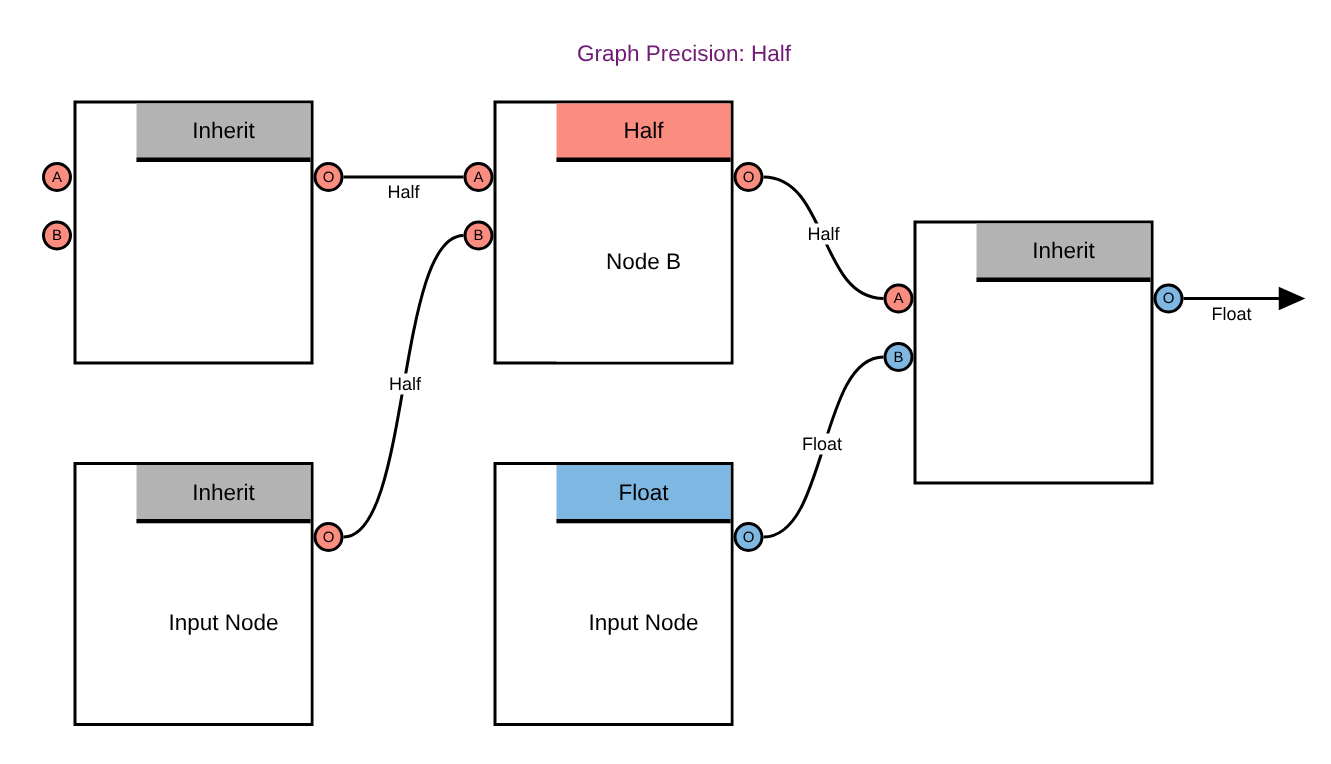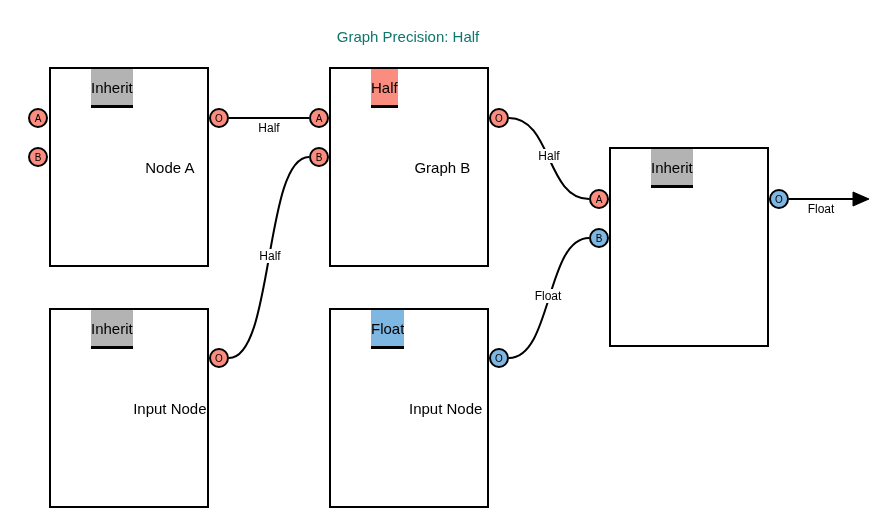--- a/index.html
+++ b/index.html
@@ -12,32 +12,34 @@
     position: relative;
     width: 887px;
     height: 509px;
     background: #ffffff;
     overflow: hidden;
   }
   .diagram-title {
     position: absolute;
     transform: translate(-50%, -50%);
     font-size: 15px;
-    color: #0f766e;
+    color: #701a75;
     white-space: nowrap;
     z-index: 2;
+    margin-left: 48px;
   }
   .node {
     position: absolute;
     width: 160px;
-    height: 200px;
+    height: 176px;
     border: 2px solid #000;
     background: #fff;
     box-sizing: border-box;
     display: flex;
+    flex-direction: column;
     z-index: 1;
     padding-left: 40px;
   }
   .node-header {
     height: 36px;
     border-bottom: 3px solid #000;
     display: flex;
     align-items: center;
     justify-content: center;
     font-size: 15px;
@@ -106,26 +108,25 @@
     <path d="M 229 118 L 309 118"></path>
     <path d="M 229 358 C 274 358 264 157 309 157"></path>
     <path d="M 509 118 C 552 118 546 199 589 199"></path>
     <path d="M 509 358 C 552 358 546 238 589 238"></path>
     <path d="M 789 199 L 853 199"></path>
     <polygon points="853,192 869,199 853,206"></polygon>
   </svg>
 
   <div class="node" style="left:49px; top:67px;">
     <div class="node-header header-inherit">Inherit</div>
-    <div class="node-body">Node A</div>
   </div>
 
   <div class="node" style="left:329px; top:67px;">
     <div class="node-header header-half">Half</div>
-    <div class="node-body">Graph B</div>
+    <div class="node-body">Node B</div>
   </div>
 
   <div class="node" style="left:609px; top:147px;">
     <div class="node-header header-inherit">Inherit</div>
   </div>
 
   <div class="node" style="left:49px; top:308px;">
     <div class="node-header header-inherit">Inherit</div>
     <div class="node-body">Input Node</div>
   </div>

